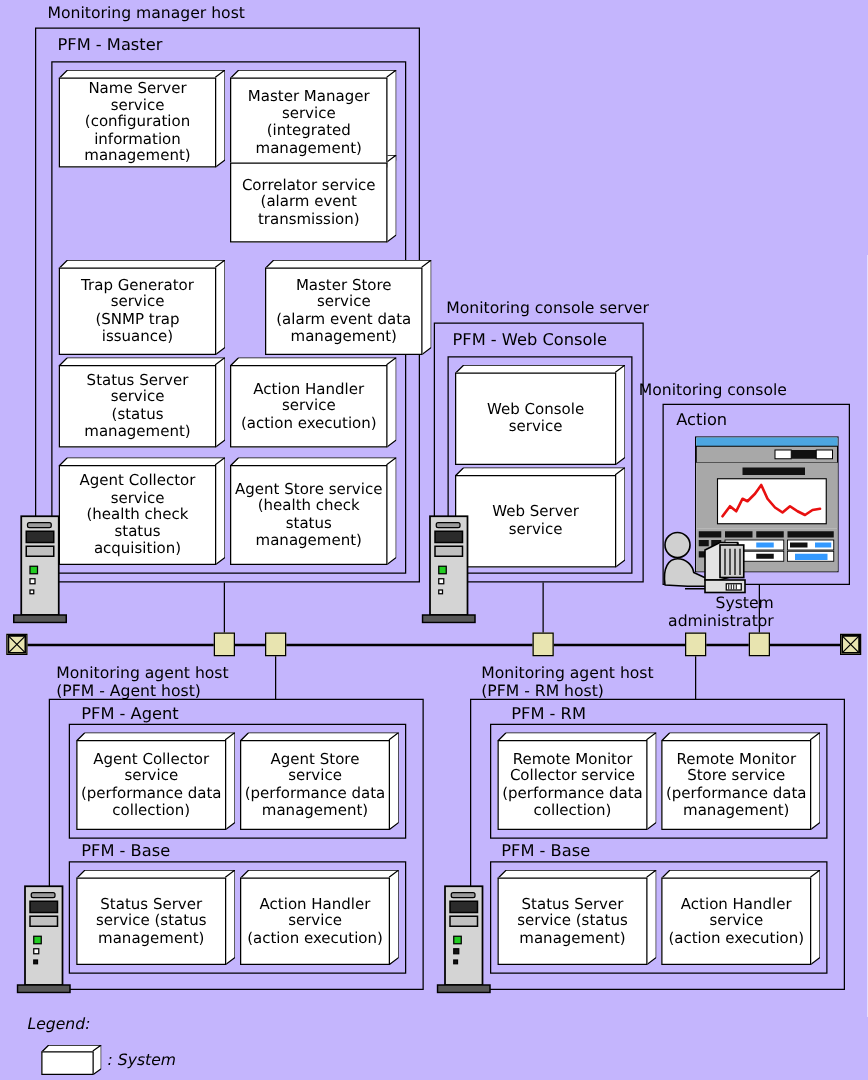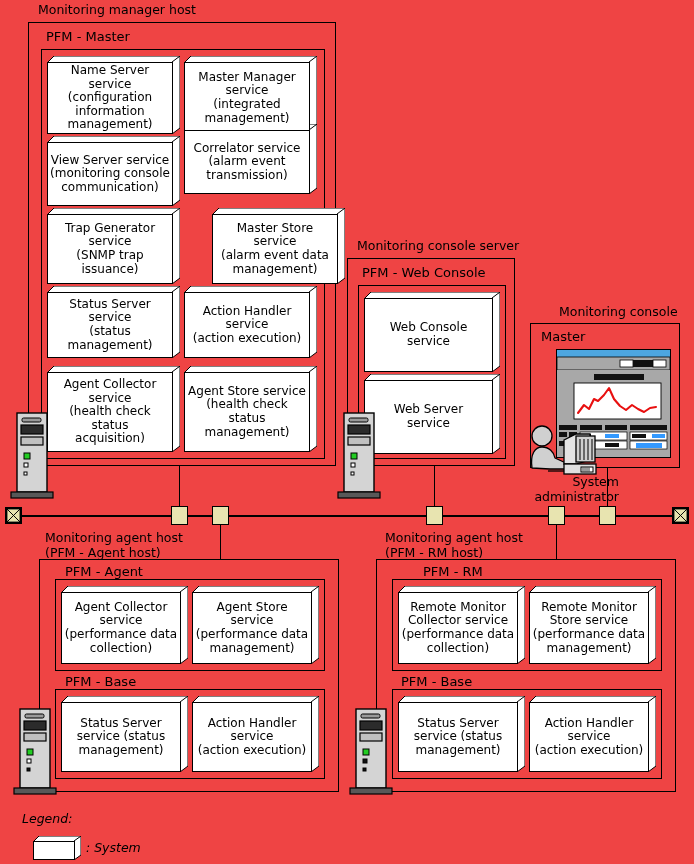--- a/index.html
+++ b/index.html
@@ -7,21 +7,21 @@
   body{
     font-family:"DejaVu Sans","Liberation Sans",sans-serif;
     color:#000;
     -webkit-font-smoothing:none;
   }
   #stage{
     position:relative;
     width:694px;
     height:864px;
     overflow:hidden;
-    background:#ef4444;
+    background:#c4b5fd;
   }
 
   
   .host-box{
     position:absolute;
     box-sizing:border-box;
     border:1px solid #000;
     background:transparent;
   }
   .group-box{
@@ -201,37 +201,20 @@
         </svg>
     </div>
     <div class="face">
       <span class="lbl">Master Manager
 service
 (integrated
 management)</span>
     </div>
   </div>
 
-  <div class="svc" style="left:47px;top:136px;width:133px;height:70px;">
-    <div class="top">
-      <svg viewBox="0 0 133 7" preserveAspectRatio="none">
-          <polygon points="0,7 7,0 133,0 126,7" fill="#fff" stroke="#000" stroke-width="1"></polygon>
-        </svg>
-    </div>
-    <div class="side">
-      <svg viewBox="0 0 8 70" preserveAspectRatio="none">
-          <polygon points="0,6 8,0 8,64 0,70" fill="#fff" stroke="#000" stroke-width="1"></polygon>
-        </svg>
-    </div>
-    <div class="face">
-      <span class="lbl">View Server service
-(monitoring console
-communication)</span>
-    </div>
-  </div>
 
   <div class="svc" style="left:184px;top:124px;width:133px;height:70px;">
     <div class="top">
       <svg viewBox="0 0 133 7" preserveAspectRatio="none">
           <polygon points="0,7 7,0 133,0 126,7" fill="#fff" stroke="#000" stroke-width="1"></polygon>
         </svg>
     </div>
     <div class="side">
       <svg viewBox="0 0 8 70" preserveAspectRatio="none">
           <polygon points="0,6 8,0 8,64 0,70" fill="#fff" stroke="#000" stroke-width="1"></polygon>
@@ -414,25 +397,25 @@
       <rect x="12" y="7" width="19" height="4" rx="1.5" fill="#9a9a9a" stroke="#000" stroke-width="1"></rect>
       <rect x="11" y="14" width="22" height="9" fill="#2b2b2b" stroke="#000" stroke-width="1.2"></rect>
       <rect x="11" y="26" width="22" height="8" fill="#c0c0c0" stroke="#000" stroke-width="1.2"></rect>
       <rect x="14" y="42" width="6" height="6" fill="#22cc22" stroke="#000" stroke-width="1"></rect>
       <rect x="14" y="52" width="4" height="4" fill="#ffffff" stroke="#000" stroke-width="1"></rect>
       <rect x="14" y="61" width="3" height="3" fill="#ffffff" stroke="#000" stroke-width="1"></rect>
       <rect x="1" y="81" width="42" height="6" fill="#585858" stroke="#000" stroke-width="1.2"></rect>
     </svg>
   </div>
 
-  <div class="caption" style="left:511px;top:305px;margin-left:48px;">Monitoring console</div>
+  <div class="caption" style="left:511px;top:305px;">Monitoring console</div>
 
   <div class="host-box" style="left:530px;top:323px;width:150px;height:145px;"></div>
 
-  <div class="group-title" style="left:541px;top:329px;">Master</div>
+  <div class="group-title" style="left:541px;top:329px;">Action</div>
 
   <div class="browser-mock" style="left:556px;top:349px;">
     <svg width="115" height="109" viewBox="0 0 115 109">
 
       <rect x="0.5" y="0.5" width="114" height="108" fill="#ffffff" stroke="#000" stroke-width="1"></rect>
 
       <rect x="1" y="1" width="113" height="7" fill="#4da6e0"></rect>
 
       <rect x="1" y="8" width="113" height="13" fill="#a8a8a8" stroke="#000" stroke-width="0.8"></rect>
       <rect x="64" y="11" width="13" height="7" fill="#ffffff" stroke="#000" stroke-width="0.8"></rect>
@@ -630,21 +613,21 @@
       <rect x="14" y="61" width="3" height="3" fill="#111111" stroke="#000" stroke-width="1"></rect>
       <rect x="1" y="81" width="42" height="6" fill="#585858" stroke="#000" stroke-width="1.2"></rect>
     </svg>
   </div>
 
   <div class="caption" style="left:385px;top:531px;">Monitoring agent host
 (PFM - RM host)</div>
 
   <div class="host-box" style="left:376px;top:559px;width:300px;height:233px;"></div>
 
-  <div class="group-title" style="left:423px;top:564px;">PFM - RM</div>
+  <div class="group-title" style="left:409px;top:564px;">PFM - RM</div>
 
   <div class="group-box" style="left:392px;top:579px;width:270px;height:92px;"></div>
 
   <div class="svc" style="left:398px;top:586px;width:127px;height:78px;">
     <div class="top">
       <svg viewBox="0 0 127 7" preserveAspectRatio="none">
           <polygon points="0,7 7,0 127,0 120,7" fill="#fff" stroke="#000" stroke-width="1"></polygon>
         </svg>
     </div>
     <div class="side">

